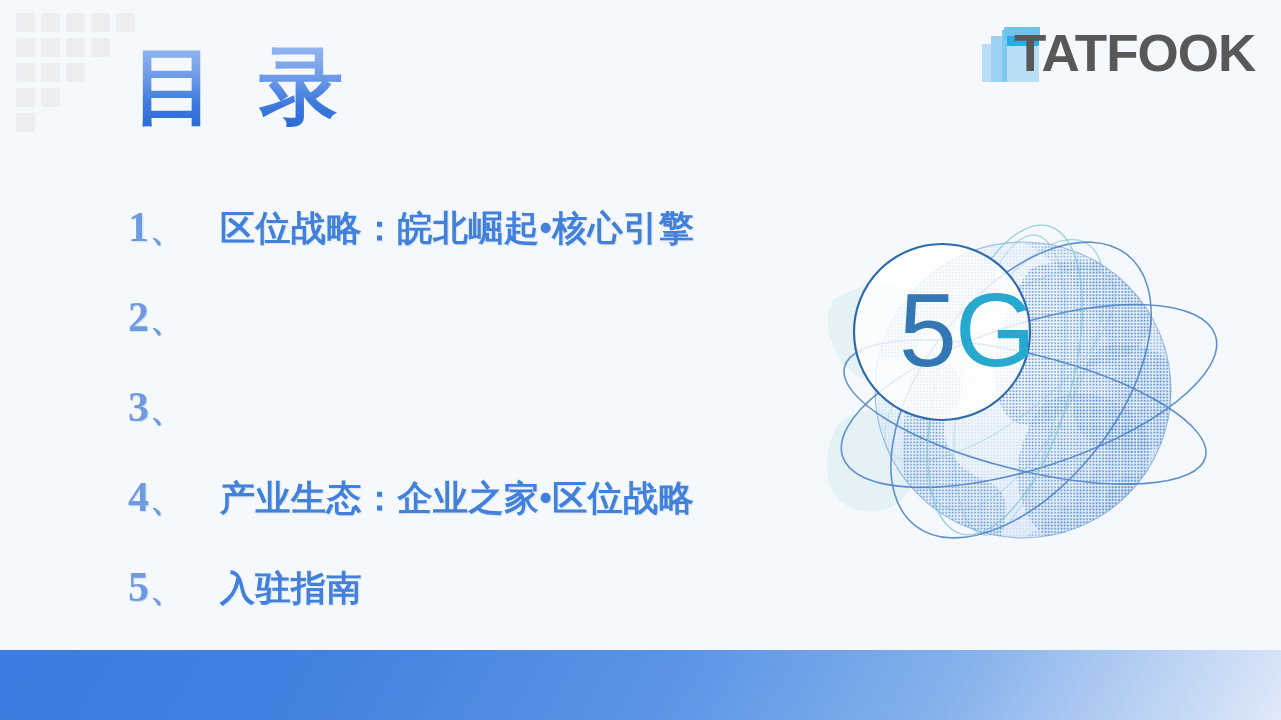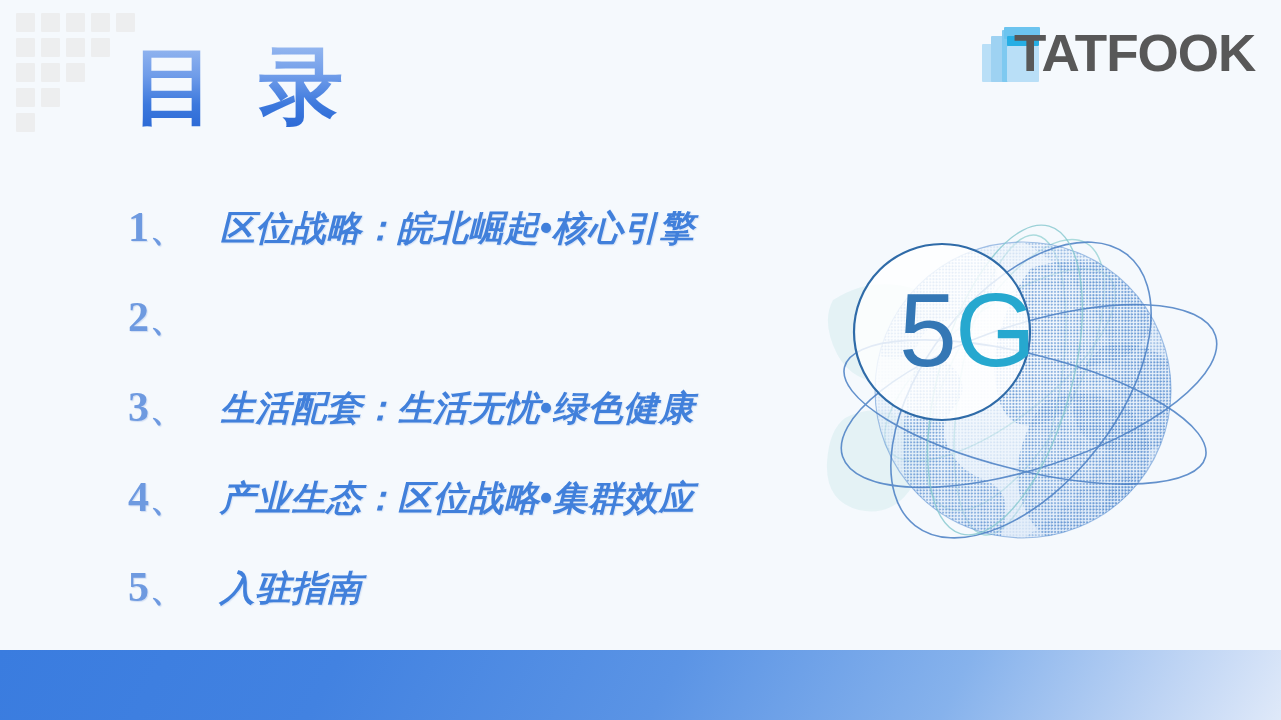--- a/index.html
+++ b/index.html
@@ -80,21 +80,20 @@
     margin-left: 1px;
   }
   .toc-label {
     font-size: 35px;
     font-weight: 700;
     color: #4180db;
     letter-spacing: 0.5px;
     white-space: nowrap;
     line-height: 1;
     text-shadow: 1px 1px 1px rgba(150,180,230,.30);
-    font-style: italic;
   }
 
   
   #logo {
     position: absolute;
     right: 30px;
     top: 22px;
     height: 62px;
     display: flex;
     align-items: center;
@@ -180,26 +179,25 @@
       <span class="toc-num"><span>1</span><span class="num-dun">、</span></span>
       <span class="toc-label">区位战略：皖北崛起•核心引擎</span>
     </div>
 
     <div class="toc-row">
       <span class="toc-num"><span>2</span><span class="num-dun">、</span></span>
     </div>
 
     <div class="toc-row">
       <span class="toc-num"><span>3</span><span class="num-dun">、</span></span>
-      <span class="toc-label">生活配套：生活无忧•绿色健康</span>
     </div>
 
     <div class="toc-row">
       <span class="toc-num"><span>4</span><span class="num-dun">、</span></span>
-      <span class="toc-label">产业生态：区位战略•集群效应</span>
+      <span class="toc-label">产业生态：企业之家•区位战略</span>
     </div>
 
     <div class="toc-row">
       <span class="toc-num"><span>5</span><span class="num-dun">、</span></span>
       <span class="toc-label">入驻指南</span>
     </div>
 
   </div>
 
   <div id="logo">

